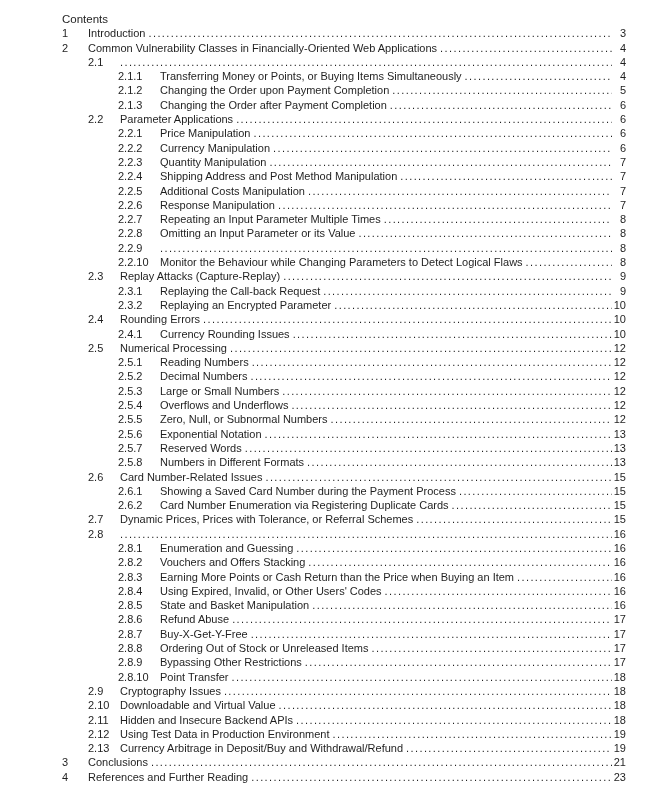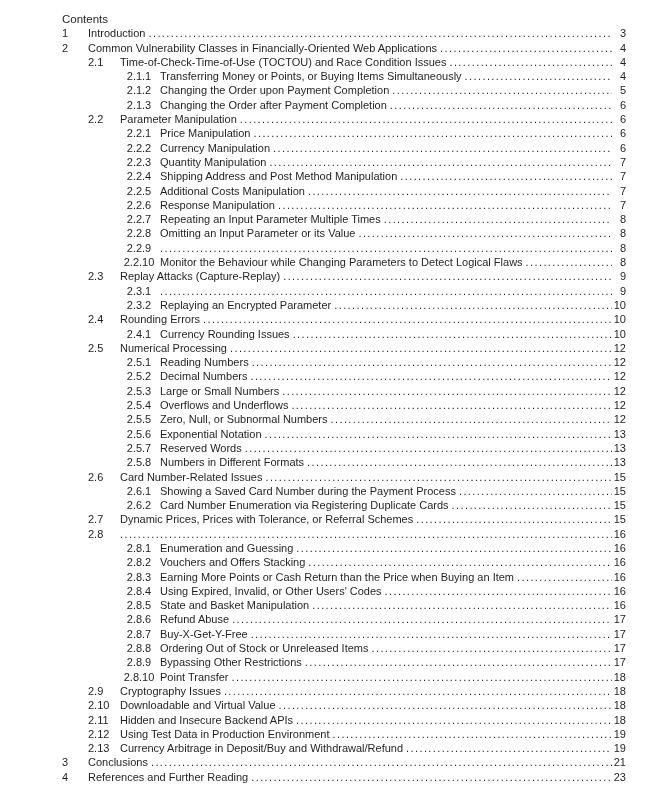--- a/index.html
+++ b/index.html
@@ -27,21 +27,21 @@
     font-size: 11px;
     line-height: 14.3px;
     white-space: nowrap;
     cursor: default;
   }
   .num { flex: none; }
   .l1 .num { width: 26px; }
   .l2 { padding-left: 26px; }
   .l2 .num { width: 32px; }
   .l3 { padding-left: 56px; }
-  .l3 .num { width: 42px; text-align: center; }
+  .l3 .num { width: 42px; }
   .title { flex: none; padding-right: 3px; }
   .dots {
     flex: 1 1 auto;
     overflow: hidden;
     height: 14.3px;
     letter-spacing: 1.4px;
     color: #1f1f1f;
   }
   .dots::after {
     content: "......................................................................................................................................................................................................................";
@@ -61,21 +61,20 @@
     <span class="pg">3</span>
   </div>
       <div class="row l1">
     <span class="num">2</span>
     <span class="title">Common Vulnerability Classes in Financially-Oriented Web Applications</span>
     <span class="dots"></span>
     <span class="pg">4</span>
   </div>
       <div class="row l2">
     <span class="num">2.1</span>
-    <span class="title">Time-of-Check-Time-of-Use (TOCTOU) and Race Condition Issues</span>
     <span class="dots"></span>
     <span class="pg">4</span>
   </div>
       <div class="row l3">
     <span class="num">2.1.1</span>
     <span class="title">Transferring Money or Points, or Buying Items Simultaneously</span>
     <span class="dots"></span>
     <span class="pg">4</span>
   </div>
       <div class="row l3">
@@ -85,21 +84,21 @@
     <span class="pg">5</span>
   </div>
       <div class="row l3">
     <span class="num">2.1.3</span>
     <span class="title">Changing the Order after Payment Completion</span>
     <span class="dots"></span>
     <span class="pg">6</span>
   </div>
       <div class="row l2">
     <span class="num">2.2</span>
-    <span class="title">Parameter Manipulation</span>
+    <span class="title">Parameter Applications</span>
     <span class="dots"></span>
     <span class="pg">6</span>
   </div>
       <div class="row l3">
     <span class="num">2.2.1</span>
     <span class="title">Price Manipulation</span>
     <span class="dots"></span>
     <span class="pg">6</span>
   </div>
       <div class="row l3">
@@ -156,20 +155,21 @@
     <span class="pg">8</span>
   </div>
       <div class="row l2">
     <span class="num">2.3</span>
     <span class="title">Replay Attacks (Capture-Replay)</span>
     <span class="dots"></span>
     <span class="pg">9</span>
   </div>
       <div class="row l3">
     <span class="num">2.3.1</span>
+    <span class="title">Replaying the Call-back Request</span>
     <span class="dots"></span>
     <span class="pg">9</span>
   </div>
       <div class="row l3">
     <span class="num">2.3.2</span>
     <span class="title">Replaying an Encrypted Parameter</span>
     <span class="dots"></span>
     <span class="pg">10</span>
   </div>
       <div class="row l2">

